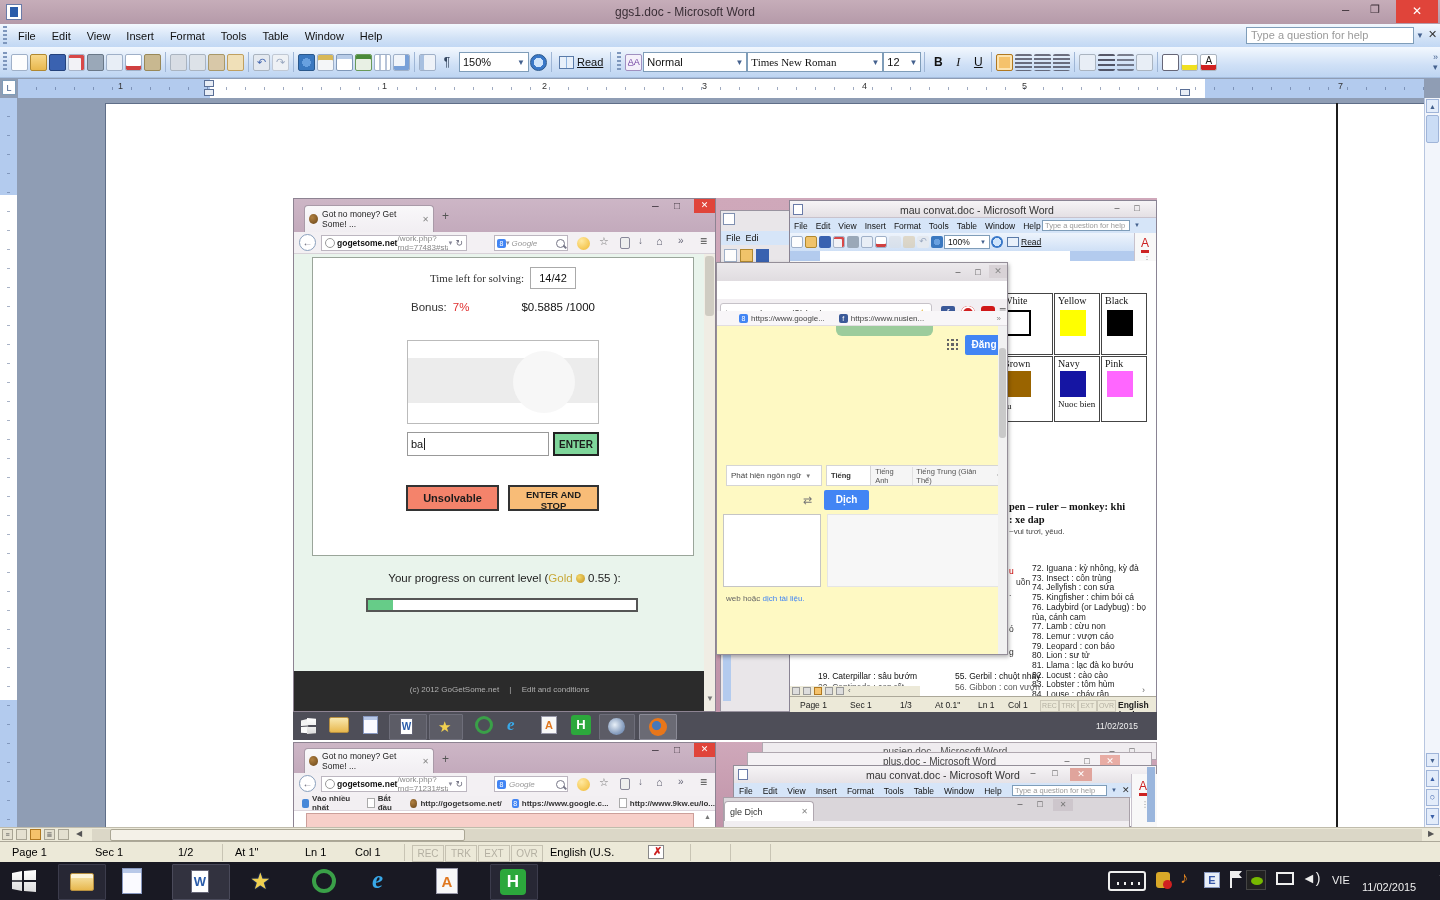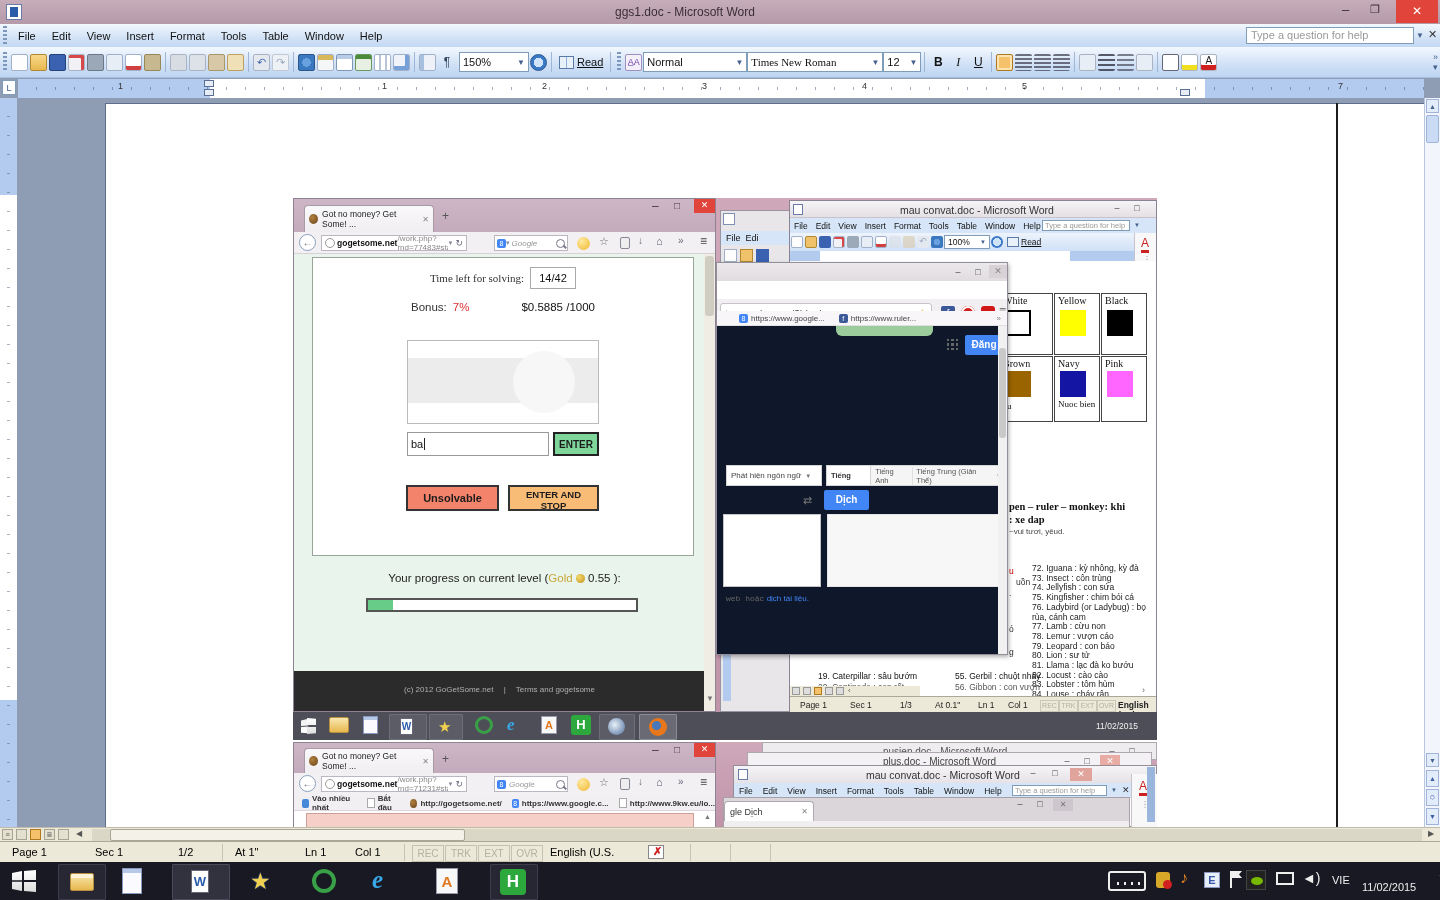--- a/index.html
+++ b/index.html
@@ -337,43 +337,43 @@
       </div>
       <div class="box" style="left:224px;top:7px;width:14px;height:14px;background:#3b5998;color:#fff;font-size:11px;text-align:center;line-height:14px;border-radius:2px;">f</div>
       <div class="box" style="left:244px;top:7px;width:14px;height:14px;background:#d02020;border-radius:50%;box-shadow:inset 0 0 0 2px #fff,inset 0 0 0 4px #d02020;"></div>
       <div class="box" style="left:264px;top:7px;width:14px;height:14px;background:#d01818;border-radius:3px;color:#fff;font-size:9px;text-align:center;line-height:14px;">a</div>
       <span class="t" style="left:282px;top:5px;font-size:12px;color:#555;">≡</span>
     </div>
     <div class="box flex" style="left:0;top:48px;width:290px;height:15px;background:#f8f6f8;border-bottom:1px solid #e2dee2;font-size:8px;color:#444;">
       <div style="width:9px;height:9px;background:#4285f4;border-radius:2px;margin:0 3px 0 22px;color:#fff;font-size:7px;text-align:center;line-height:9px;">8</div>
       <span>https://www.google...</span>
       <div style="width:9px;height:9px;background:#3b5998;border-radius:2px;margin:0 3px 0 14px;color:#fff;font-size:7px;text-align:center;line-height:9px;">f</div>
-      <span>https://www.ruler...</span>
+      <span>https://www.nusien...</span>
       <span style="margin-left:auto;margin-right:6px;color:#888;">»</span>
     </div>
-    <div class="box" style="left:0;top:63px;width:290px;height:328px;background:#0f172a;overflow:hidden;">
+    <div class="box" style="left:0;top:63px;width:290px;height:328px;background:#fef9c3;overflow:hidden;">
       <div class="box" style="left:119px;top:-4px;width:97px;height:14px;background:#9ccc9c;border-radius:0 0 6px 6px;"></div>
       <div class="box" style="left:229px;top:12px;width:13px;height:13px;background:radial-gradient(circle 1.5px at 2px 2px,#666 99%,transparent),radial-gradient(circle 1.5px at 6.5px 2px,#666 99%,transparent),radial-gradient(circle 1.5px at 11px 2px,#666 99%,transparent),radial-gradient(circle 1.5px at 2px 6.5px,#666 99%,transparent),radial-gradient(circle 1.5px at 6.5px 6.5px,#666 99%,transparent),radial-gradient(circle 1.5px at 11px 6.5px,#666 99%,transparent),radial-gradient(circle 1.5px at 2px 11px,#666 99%,transparent),radial-gradient(circle 1.5px at 6.5px 11px,#666 99%,transparent),radial-gradient(circle 1.5px at 11px 11px,#666 99%,transparent);"></div>
       <div class="box" style="left: 248px; top: 9px; width: 38px; height: 20px; color: rgb(255, 255, 255); font-size: 10px; font-weight: bold; text-align: center; line-height: 20px; border-radius: 2px; background: rgb(66, 133, 244);">Đăng</div>
       <div class="box flex" style="left:9px;top:139px;width:96px;height:21px;background:#fff;border:1px solid #d5d5d5;font-size:8px;color:#444;padding:0 4px;">
         <span>Phát hiện ngôn ngữ</span>
         <span style="margin-left:4px;font-size:6px;color:#777;">▼</span>
       </div>
       <div class="box flex" style="left:109px;top:139px;width:180px;height:21px;background:#f5f5f5;border:1px solid #d5d5d5;font-size:7.5px;color:#555;">
         <span style="background:#fff;border-right:1px solid #d5d5d5;height:19px;line-height:19px;padding:0 4px;font-weight:bold;color:#333;">Tiếng Việt</span>
         <span style="padding:0 4px;">Tiếng Anh</span>
         <span style="padding:0 3px;border-left:1px solid #e0e0e0;">Tiếng Trung (Giản Thể)</span>
         <span style="margin-left:auto;padding-right:3px;font-size:6px;color:#777;">▼</span>
       </div>
       <span class="t" style="left:86px;top:168px;font-size:11px;color:#777;">⇄</span>
       <div class="box" style="left: 107px; top: 164px; width: 45px; height: 20px; color: rgb(255, 255, 255); font-size: 10px; font-weight: bold; text-align: center; line-height: 20px; border-radius: 2px; background: rgb(66, 133, 244);">Dịch</div>
       <div class="box" style="left:6px;top:188px;width:98px;height:73px;background:#fff;border:1px solid #c5c5c5;"></div>
       <div class="box" style="left:110px;top:188px;width:178px;height:73px;background:#f7f7f7;border:1px solid #e5e5e5;"></div>
       <div class="t" style="left:9px;top:268px;font-size:8px;">
-        <span style="color:#666;font-family:Liberation Mono, monospace;">web hoặc</span>
+        <span style="color:#666;">web hoặc</span>
         <span style="color:#4285f4;">dịch tài liệu.</span>
       </div>
 
       <div class="box" style="left:281px;top:0;width:9px;height:328px;background:#f1f1f1;">
         <div class="box" style="left:1px;top:22px;width:7px;height:90px;background:#c9c9c9;border-radius:3px;"></div>
       </div>
     </div>
   </div>
 
   <div class="box" style="left:293px;top:198px;width:423px;height:514px;border:1px solid #8d8392;">
@@ -446,21 +446,21 @@
         <span>0.55</span>
         <span>):</span>
       </div>
       <div class="box" style="left:72px;top:344px;width:272px;height:14px;background:#fff;border:2px solid #555;">
         <div class="box" style="left: 0px; top: 0px; width: 25px; height: 10px; background: rgb(102, 204, 136);"></div>
       </div>
       <div class="box" style="left:0;top:417px;width:421px;height:40px;background:#2b2b2b;">
         <div class="t" style="left:0;top:14px;width:411px;text-align:center;font-size:8px;color:#b0b0b0;">
           <span>(c) 2012 GoGetSome.net</span>
           <span style="padding:0 8px;">|</span>
-          <span>Terms and gogetsome</span>
+          <span>Edit and conditions</span>
         </div>
       </div>
       <div class="box" style="left:410px;top:0;width:11px;height:457px;background:#f0ede4;">
         <div class="box" style="left:1px;top:2px;width:9px;height:60px;background:#cfccc2;border-radius:3px;"></div>
         <span class="t" style="left:2px;top:440px;font-size:8px;color:#777;">▼</span>
       </div>
     </div>
   </div>
 
   <div class="box" style="left:293px;top:712px;width:864px;height:28px;background:#4e4e58;">

